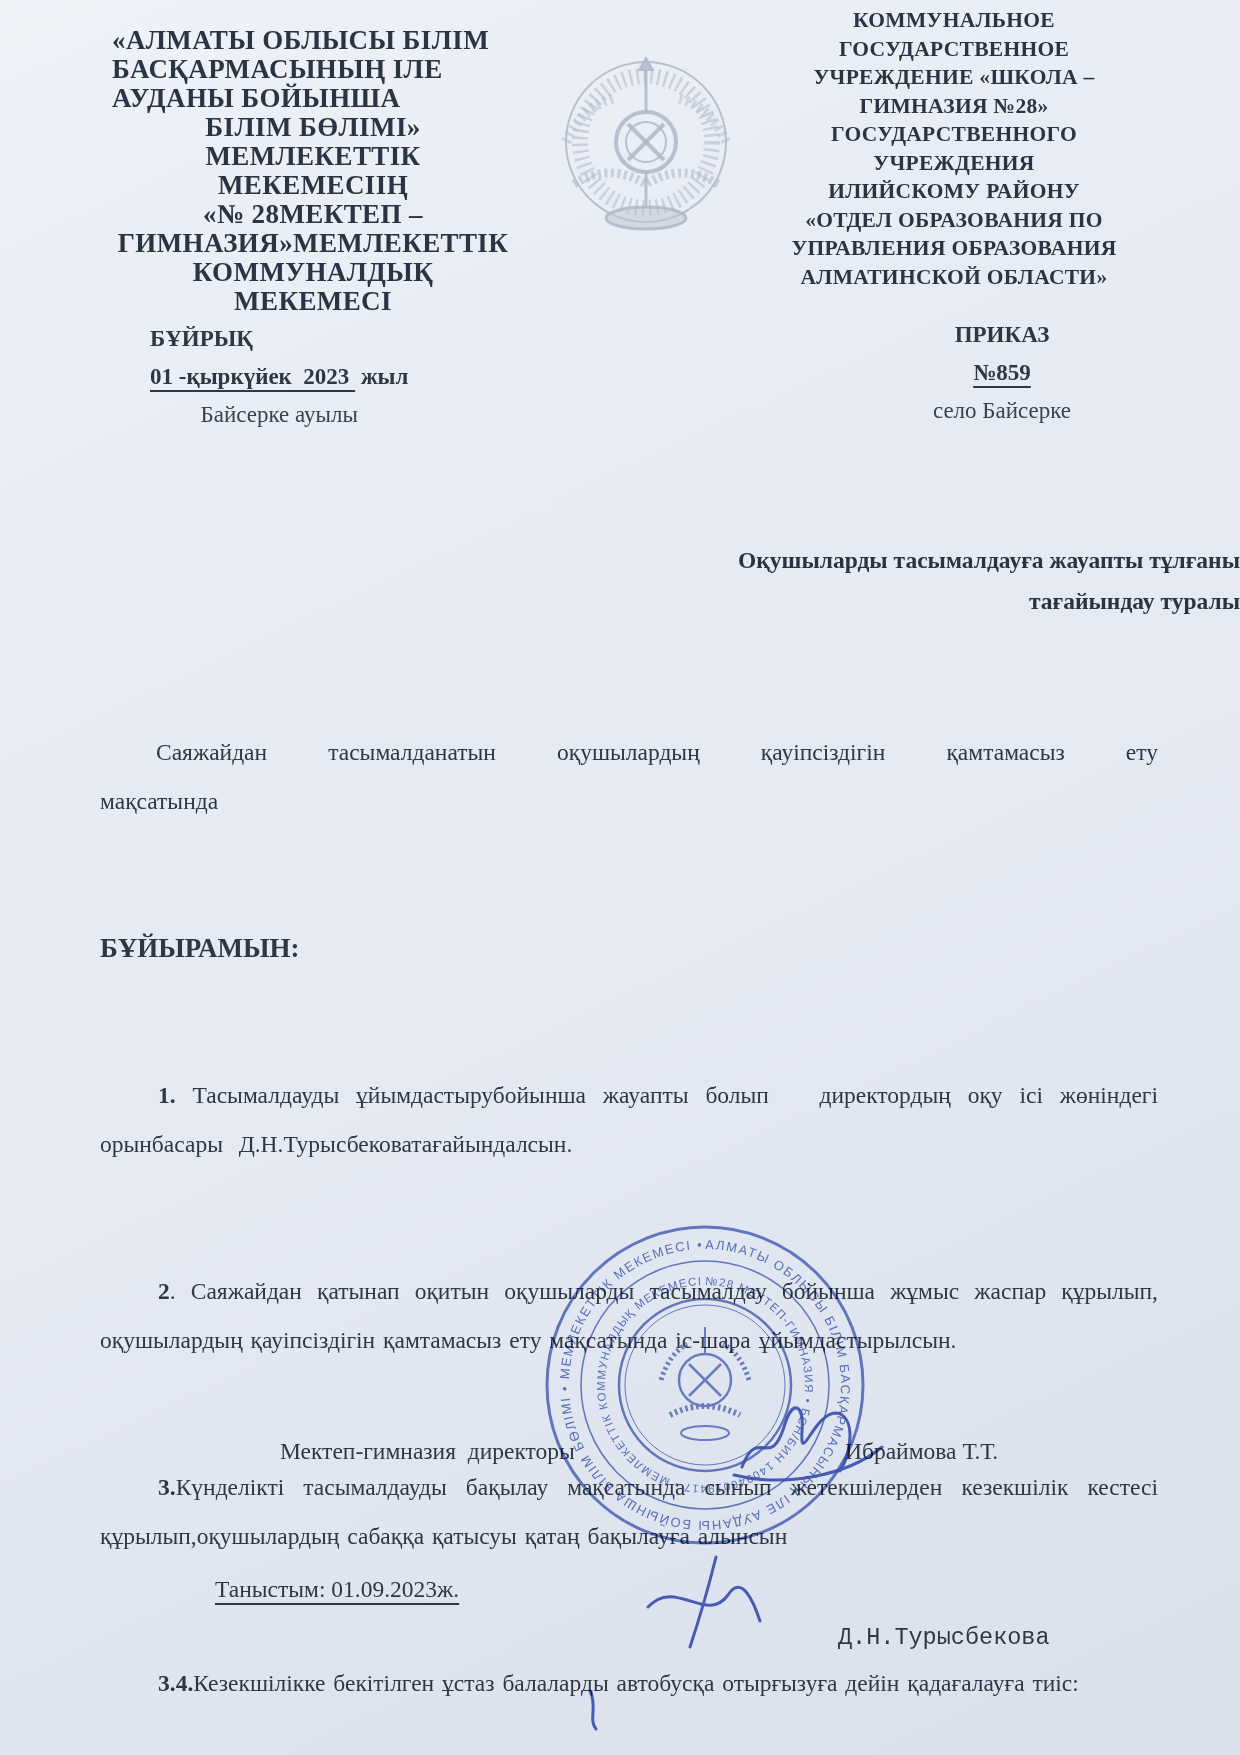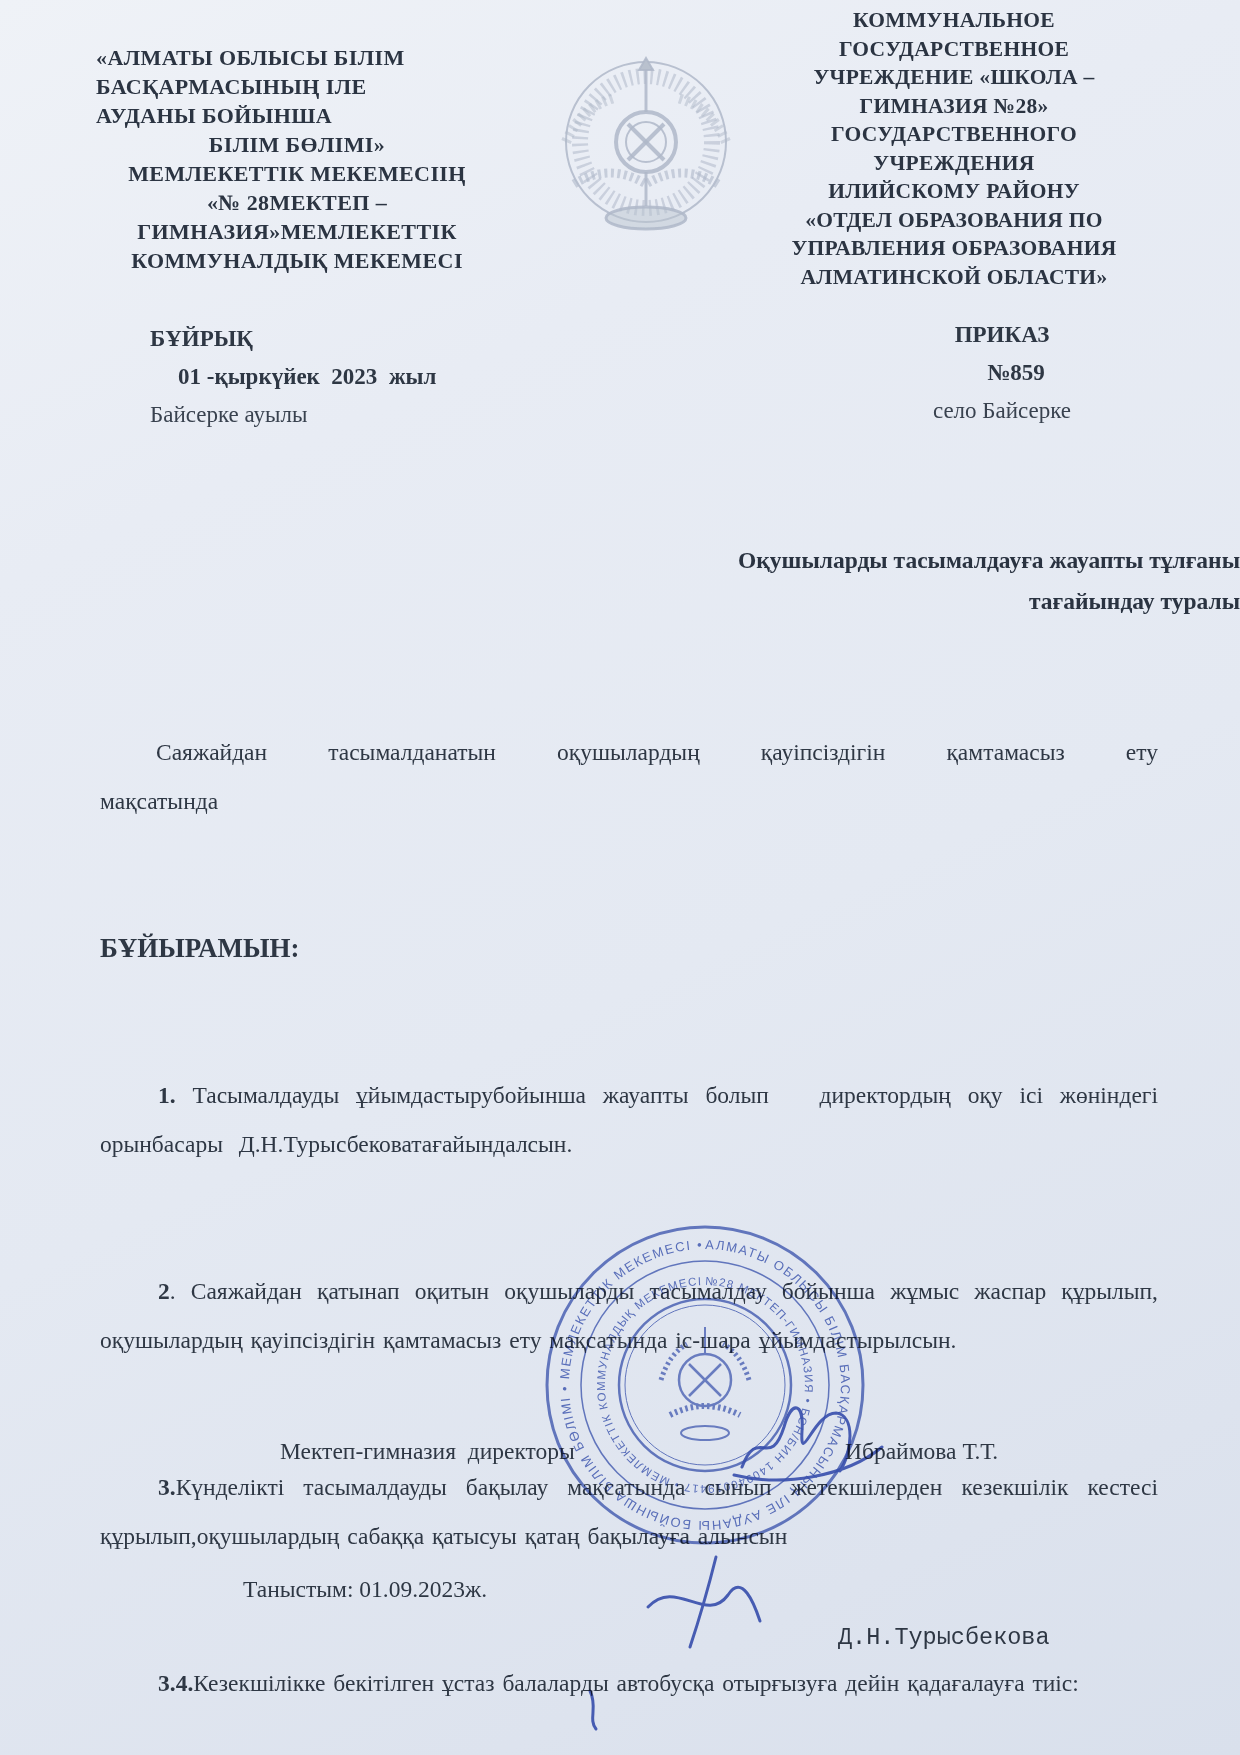--- a/index.html
+++ b/index.html
@@ -6,39 +6,38 @@
   .page{
     position:relative;
     width:1240px;height:1755px;
     background:linear-gradient(155deg,#eff2f7 0%,#e8ecf4 25%,#e4e9f2 55%,#dde3ee 85%,#d9e0ec 100%);
     font-family:"Liberation Serif", serif;
     color:#2e3744;
     overflow:hidden;
   }
   .page *{box-sizing:border-box;}
   .b{font-weight:bold;}
-  .u{text-decoration-thickness:2px;text-underline-offset:6px;margin-left:28px;}
+  .u{text-decoration:underline;text-decoration-thickness:2px;text-underline-offset:6px;}
   .pre{white-space:pre;}
 
   .hdr-left{
-    position:absolute;left:96px;top:26px;width:402px;
-    font-weight:bold;font-size:22px;line-height:29px;letter-spacing:.4px;
+    position:absolute;left:112px;top:26px;width:402px;
+    font-weight:bold;font-size:27px;line-height:29px;letter-spacing:.4px;
     color:#2b3442;
-    margin-top:17px;
   }
   .hdr-left .c{text-align:center;}
   .hdr-right{
     position:absolute;left:728px;top:6px;width:452px;
     text-align:center;font-weight:bold;font-size:21.5px;line-height:28.5px;letter-spacing:.3px;
     color:#2b3442;
   }
   .emblem{position:absolute;left:540px;top:46px;width:212px;height:198px;opacity:.9;}
 
   .order-left{position:absolute;left:150px;top:320px;font-size:23px;line-height:38px;}
-  .order-left .place{color:#39424f;}
+  .order-left .place{color:#39424f;text-align:center;}
   .order-right{position:absolute;left:832px;top:316px;width:340px;text-align:center;font-size:23px;line-height:38px;}
   .order-right .place{color:#39424f;}
 
   .doc-title{position:absolute;left:0;top:540px;width:100%;text-align:right;
     font-weight:bold;font-size:23.5px;line-height:41px;color:#2a3341;}
 
   .body-text{
     position:absolute;left:100px;top:630px;width:1058px;
     font-size:23.5px;line-height:49px;text-align:justify;
     white-space:pre-wrap;word-spacing:2px;color:#2e3744;

